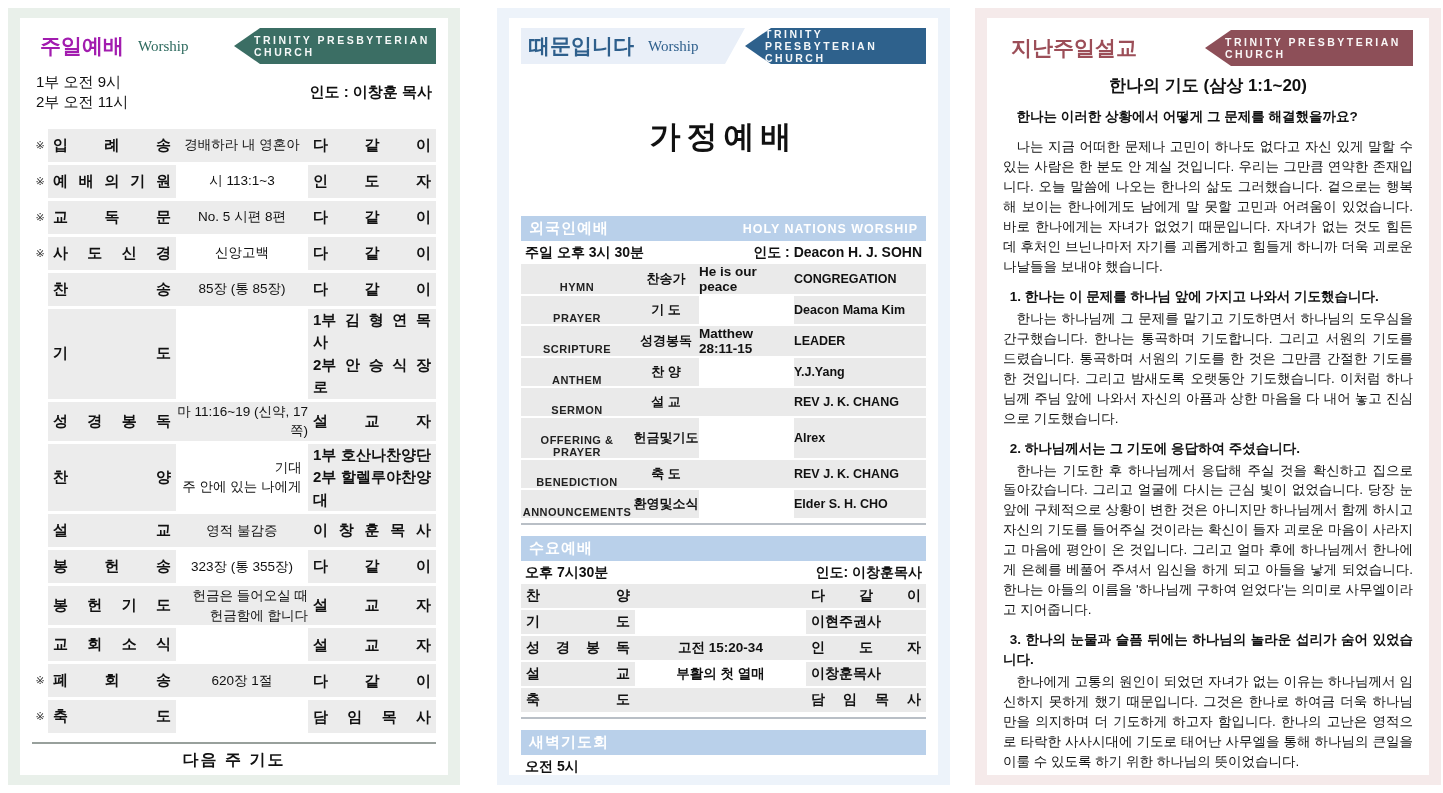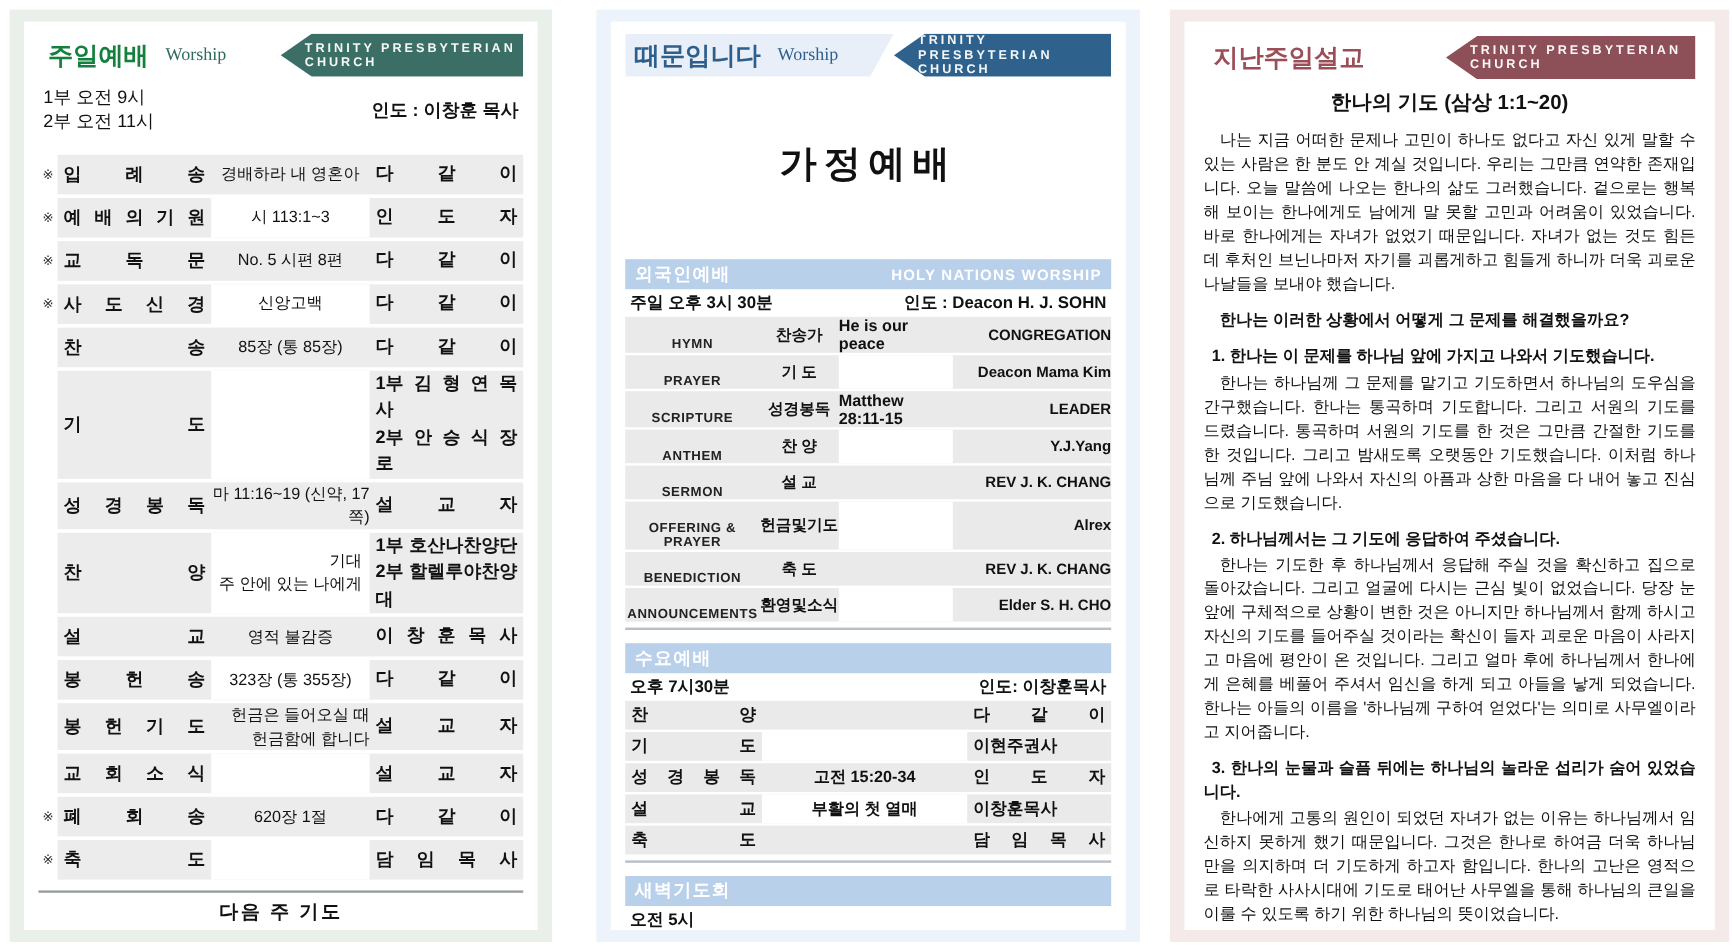--- a/index.html
+++ b/index.html
@@ -10,21 +10,21 @@
   #p-mid{left:497px;width:453px;background:#edf3fa;}
   #p-right{left:975px;width:466px;background:#f5eaea;}
   .card{position:absolute;inset:10px 12px;background:#fff;box-sizing:border-box;
         padding:10px 12px;overflow:hidden;}
 
   
   .hdr{display:flex;align-items:stretch;height:36px;}
   .hdr-left{display:flex;align-items:center;gap:14px;padding:0 6px 0 8px;flex:0 0 auto;min-width:188px;}
   #p-mid .hdr-left{background:#e9eff8;clip-path:polygon(0 0,100% 0,calc(100% - 20px) 100%,0 100%);padding-right:28px;}
   .t1{font-size:21px;font-weight:bold;letter-spacing:0px;}
-  #p-left .t1{color:#15803d;} #p-mid .t1{color:#2e5f8c;} #p-right .t1{color:#9c4e58;}
+  #p-left .t1{color:#a21caf;} #p-mid .t1{color:#2e5f8c;} #p-right .t1{color:#9c4e58;}
   .t2{font-family:"Liberation Serif","DejaVu Serif",serif;font-size:15px;}
   #p-left .t2{color:#2d6a5e;} #p-mid .t2{color:#2e5f8c;}
   .ribbon{flex:1;display:flex;align-items:center;justify-content:center;
           color:rgba(255,255,255,.95);font-size:10.5px;font-weight:bold;letter-spacing:2.5px;
           clip-path:polygon(0 50%,26px 0,100% 0,100% 100%,26px 100%);padding-left:20px;}
   #p-left .ribbon{background:#3b6e64;} #p-mid .ribbon{background:#2e618c;} #p-right .ribbon{background:#8d4f58;}
 
   
   .times-row{display:flex;justify-content:space-between;align-items:center;margin:8px 4px 0 4px;}
   .times{font-size:15px;font-weight:normal;line-height:1.35;white-space:pre-line;}
@@ -51,21 +51,21 @@
   .banner-r{font-size:12.5px;letter-spacing:1px;}
   .sub-row{display:flex;justify-content:space-between;align-items:center;font-weight:bold;
            font-size:14px;padding:3px 4px 2px 4px;}
   .mrow{display:flex;align-items:center;min-height:21px;background:#eaeaea;margin-bottom:2px;}
   .sec .mrow:nth-child(even){background:#eaeaea;}
   .sec .mrow:nth-child(even) .mmid{background:#fff;}
   .meng{flex:0 0 112px;text-align:center;font-size:11px;letter-spacing:.5px;color:#222;font-weight:bold;margin-top:16px;}
   .mkor{flex:0 0 66px;text-align:center;font-size:13px;font-weight:bold;}
   .mmid{flex:1;align-self:stretch;display:flex;align-items:center;justify-content:center;
         font-size:13.5px;font-weight:bold;}
-  .mper{flex:0 0 132px;text-align:right;font-size:12.5px;font-weight:bold;}
+  .mper{flex:0 0 132px;text-align:left;font-size:12.5px;font-weight:bold;}
   .wlab2{flex:0 0 104px;padding:0 5px;font-weight:bold;font-size:14px;text-align:justify;text-align-last:justify;}
   .wper2{flex:0 0 110px;padding:0 5px;font-weight:bold;font-size:14px;text-align:justify;text-align-last:justify;}
   .sec{margin-bottom:11px;border-bottom:2px solid #b9bfc6;padding-bottom:3px;}
   .offer{width:88%;margin:10px auto 0 auto;text-align:center;}
   .offer-title{font-weight:bold;font-size:16px;letter-spacing:2px;padding-bottom:4px;border-bottom:1px solid #444;}
 
   
   #p-right .card{padding:12px 16px;}
   .sermon-title{text-align:center;font-size:17px;font-weight:bold;margin:8px 0 10px 0;}
   .sp{font-size:13.5px;line-height:1.48;text-align:justify;margin:0 0 7px 0;}
@@ -349,22 +349,22 @@
 
 <div class="panel" id="p-right">
  <div class="card">
   <div class="hdr">
     <div class="hdr-left">
       <span class="t1">지난주일설교</span>
     </div>
     <div class="ribbon">TRINITY PRESBYTERIAN CHURCH</div>
   </div>
   <div class="sermon-title">한나의 기도 (삼상 1:1~20)</div>
+  <p class="sp lead">한나는 이러한 상황에서 어떻게 그 문제를 해결했을까요?</p>
   <p class="sp body">나는 지금 어떠한 문제나 고민이 하나도 없다고 자신 있게 말할 수 있는 사람은 한 분도 안 계실 것입니다. 우리는 그만큼 연약한 존재입니다. 오늘 말씀에 나오는 한나의 삶도 그러했습니다. 겉으로는 행복해 보이는 한나에게도 남에게 말 못할 고민과 어려움이 있었습니다. 바로 한나에게는 자녀가 없었기 때문입니다. 자녀가 없는 것도 힘든데 후처인 브닌나마저 자기를 괴롭게하고 힘들게 하니까 더욱 괴로운 나날들을 보내야 했습니다.</p>
-  <p class="sp lead">한나는 이러한 상황에서 어떻게 그 문제를 해결했을까요?</p>
   <p class="sp head">1. 한나는 이 문제를 하나님 앞에 가지고 나와서 기도했습니다.</p>
   <p class="sp body">한나는 하나님께 그 문제를 맡기고 기도하면서 하나님의 도우심을 간구했습니다. 한나는 통곡하며 기도합니다. 그리고 서원의 기도를 드렸습니다. 통곡하며 서원의 기도를 한 것은 그만큼 간절한 기도를 한 것입니다. 그리고 밤새도록 오랫동안 기도했습니다. 이처럼 하나님께 주님 앞에 나와서 자신의 아픔과 상한 마음을 다 내어 놓고 진심으로 기도했습니다.</p>
   <p class="sp head">2. 하나님께서는 그 기도에 응답하여 주셨습니다.</p>
   <p class="sp body">한나는 기도한 후 하나님께서 응답해 주실 것을 확신하고 집으로 돌아갔습니다. 그리고 얼굴에 다시는 근심 빛이 없었습니다. 당장 눈앞에 구체적으로 상황이 변한 것은 아니지만 하나님께서 함께 하시고 자신의 기도를 들어주실 것이라는 확신이 들자 괴로운 마음이 사라지고 마음에 평안이 온 것입니다. 그리고 얼마 후에 하나님께서 한나에게 은혜를 베풀어 주셔서 임신을 하게 되고 아들을 낳게 되었습니다. 한나는 아들의 이름을 '하나님께 구하여 얻었다'는 의미로 사무엘이라고 지어줍니다.</p>
   <p class="sp head">3. 한나의 눈물과 슬픔 뒤에는 하나님의 놀라운 섭리가 숨어 있었습니다.</p>
   <p class="sp body">한나에게 고통의 원인이 되었던 자녀가 없는 이유는 하나님께서 임신하지 못하게 했기 때문입니다. 그것은 한나로 하여금 더욱 하나님만을 의지하며 더 기도하게 하고자 함입니다. 한나의 고난은 영적으로 타락한 사사시대에 기도로 태어난 사무엘을 통해 하나님의 큰일을 이룰 수 있도록 하기 위한 하나님의 뜻이었습니다.</p>
 
  </div>
 </div>
 

